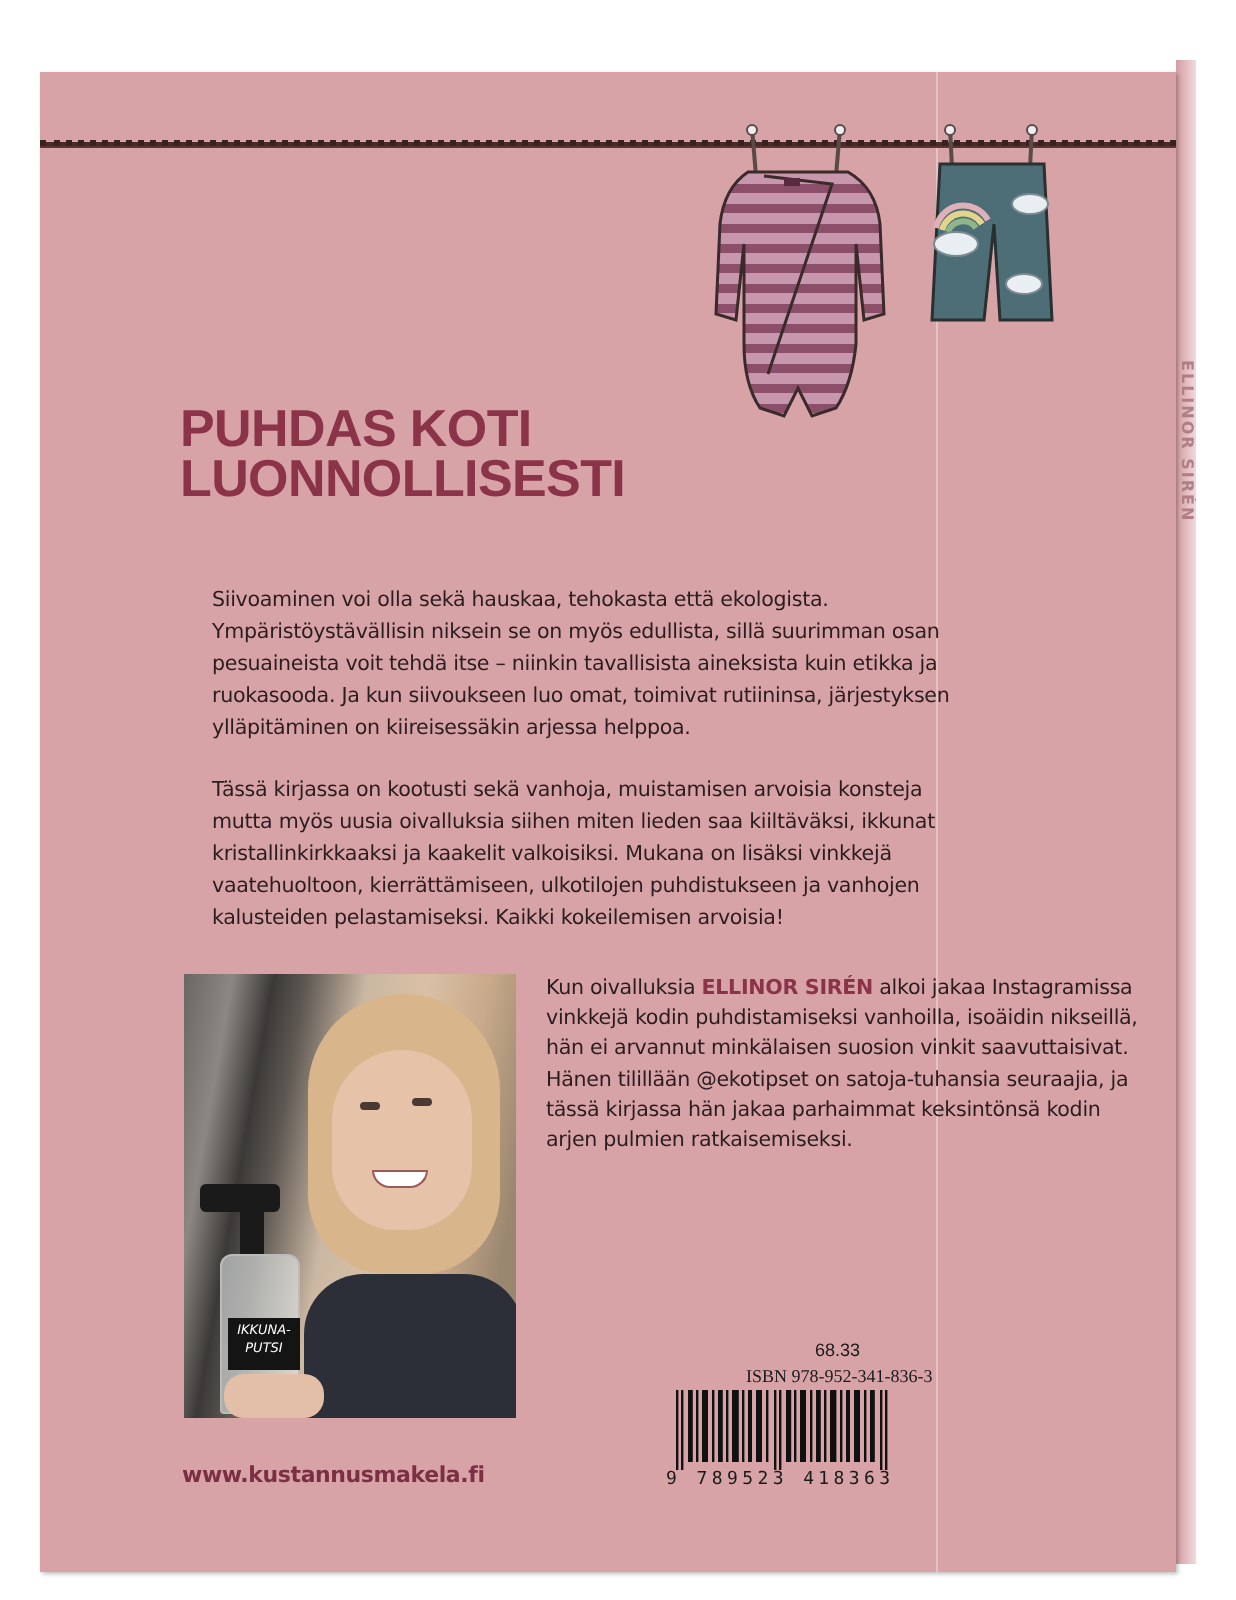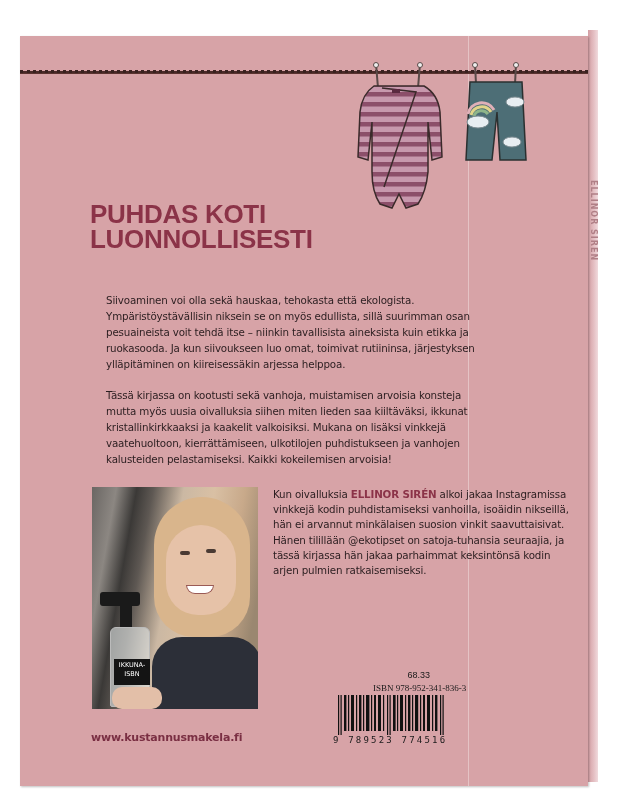--- a/index.html
+++ b/index.html
@@ -42,20 +42,21 @@
       position:absolute; left:90px; margin:16px;
       font-family:"DejaVu Sans", sans-serif; font-size:10.3px; line-height:16px;
       color:#2a1d1f; letter-spacing:-0.15px;
     }
     .para1 { top:276px; width:380px; }
     .para2 { top:371px; width:380px; }
     .photo {
       position:absolute; left:92px; top:487px; width:166px; height:222px;
       background:linear-gradient(100deg,#6a6663 0%,#8c8782 12%,#3b3937 22%,#5e5853 30%,#cbb8a3 45%,#d9c0a4 60%,#c8a98a 75%,#9a8770 90%);
       overflow:hidden;
+      font-style:italic;
     }
     .author {
       position:absolute; left:273px; top:487px; margin:0; width:300px;
       font-family:"DejaVu Sans", sans-serif; font-size:10.3px; line-height:15.2px;
       color:#2a1d1f; letter-spacing:-0.15px;
     }
     .author .name { color:#8b3348; font-weight:bold; }
     .price {
       position:absolute; left:370px; top:670px; width:60px; text-align:right;
       font-family:"Liberation Sans", sans-serif; font-size:9px; color:#1a1a1a;
@@ -132,21 +133,21 @@
   <div style="position:absolute;left:74px;top:38px;width:70px;height:90px;border-radius:35px 35px 32px 32px;background:#e6c2a8;"></div>
   <div style="position:absolute;left:88px;top:64px;width:10px;height:4px;background:#4a3a33;border-radius:2px;"></div>
   <div style="position:absolute;left:114px;top:62px;width:10px;height:4px;background:#4a3a33;border-radius:2px;"></div>
   <div style="position:absolute;left:94px;top:98px;width:26px;height:7px;background:#fff;border-radius:0 0 10px 10px;border:1px solid #9a5a55;"></div>
   <div style="position:absolute;left:60px;top:150px;width:110px;height:80px;border-radius:30px 30px 0 0;background:#2c2f38;"></div>
   <div style="position:absolute;left:8px;top:105px;width:40px;height:14px;background:#1a1a1a;border-radius:3px;"></div>
   <div style="position:absolute;left:28px;top:118px;width:12px;height:22px;background:#1a1a1a;"></div>
   <div style="position:absolute;left:18px;top:140px;width:38px;height:78px;background:rgba(230,235,235,0.6);border:1px solid #bbb;border-radius:6px 6px 2px 2px;"></div>
   <div style="position:absolute;left:22px;top:172px;width:36px;height:24px;background:#141414;color:#fff;font-family:'DejaVu Sans',sans-serif;font-size:6.5px;line-height:9px;text-align:center;padding-top:2px;">
     <span>IKKUNA-</span><br>
-    <span>ISBN</span>
+    <span>PUTSI</span>
   </div>
   <div style="position:absolute;left:20px;top:200px;width:50px;height:22px;background:#e3bfa8;border-radius:10px;"></div>
 </div>
 
 <p class="author"><span>Kun oivalluksia </span><span class="name">ELLINOR SIRÉN</span><span> alkoi jakaa Instagramissa vinkkejä kodin puhdistamiseksi vanhoilla, isoäidin nikseillä, hän ei arvannut minkälaisen suosion vinkit saavuttaisivat. Hänen tilillään @ekotipset on satoja-tuhansia seuraajia, ja tässä kirjassa hän jakaa parhaimmat keksintönsä kodin arjen pulmien ratkaisemiseksi.</span></p>
 
 <div class="price">68.33</div>
 <div class="isbn">ISBN 978-952-341-836-3</div>
 
 <svg class="barcode" viewBox="0 0 110 40" preserveAspectRatio="none">
@@ -176,15 +177,15 @@
       <rect x="79" y="0" width="3.2" height="36"></rect>
     <rect x="84" y="0" width="1.2" height="36"></rect>
       <rect x="87" y="0" width="2" height="36"></rect>
     <rect x="91" y="0" width="3" height="36"></rect>
       <rect x="96" y="0" width="1.2" height="36"></rect>
     <rect x="99" y="0" width="2.4" height="36"></rect>
       <rect x="104" y="0" width="1.2" height="40"></rect>
     <rect x="106.5" y="0" width="1.2" height="40"></rect>
   </g>
 </svg>
-<div class="barcode-num">9 789523 774516</div>
+<div class="barcode-num">9 789523 418363</div>
 
 <div class="url">www.kustannusmakela.fi</div>
 
 </body></html>

